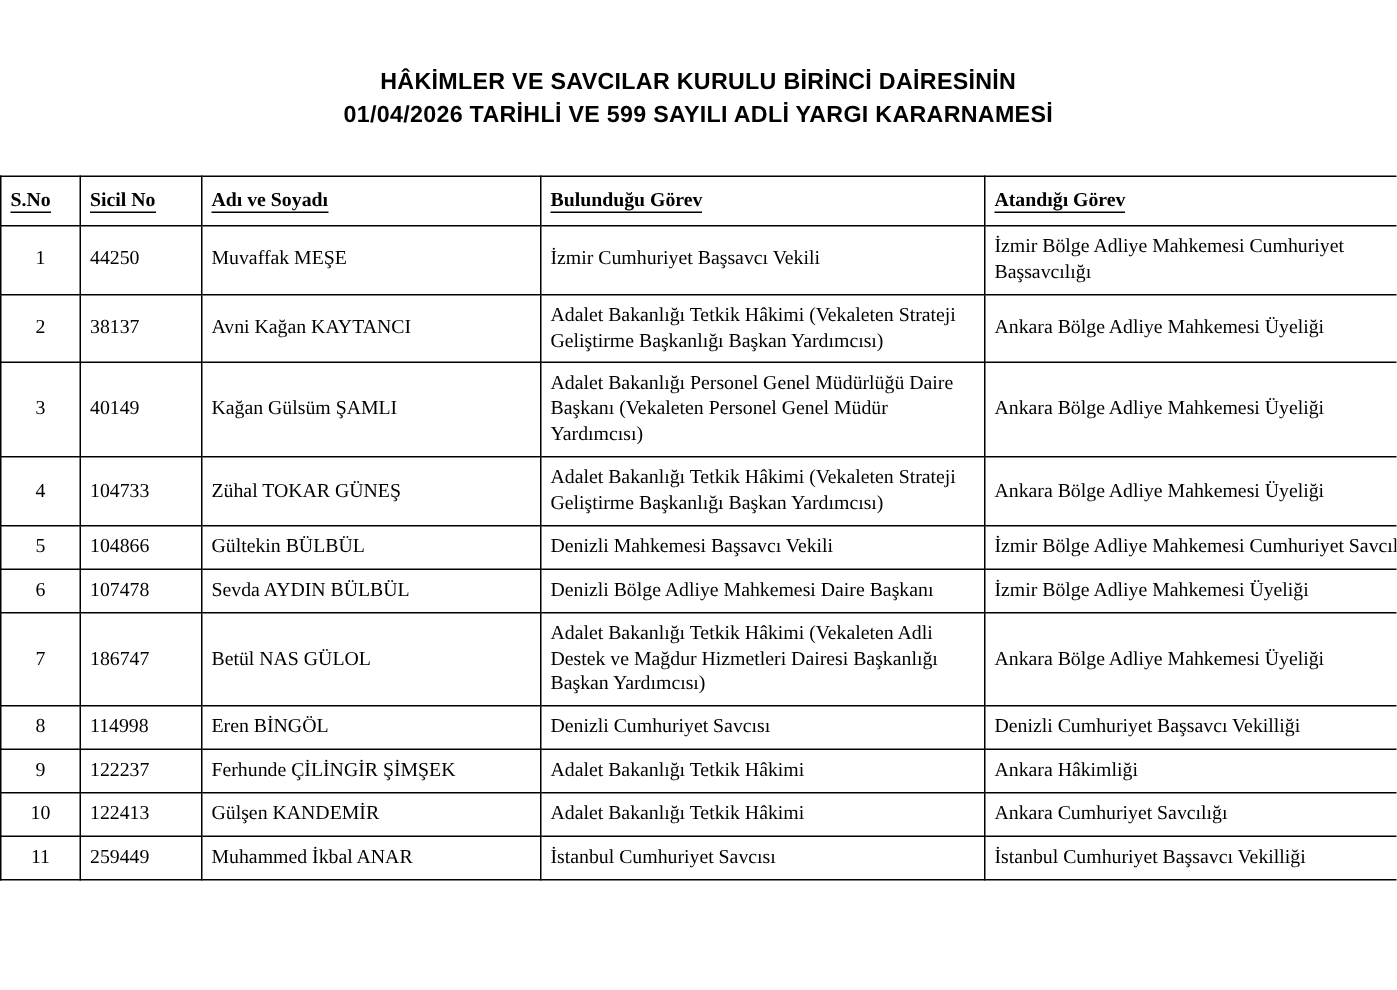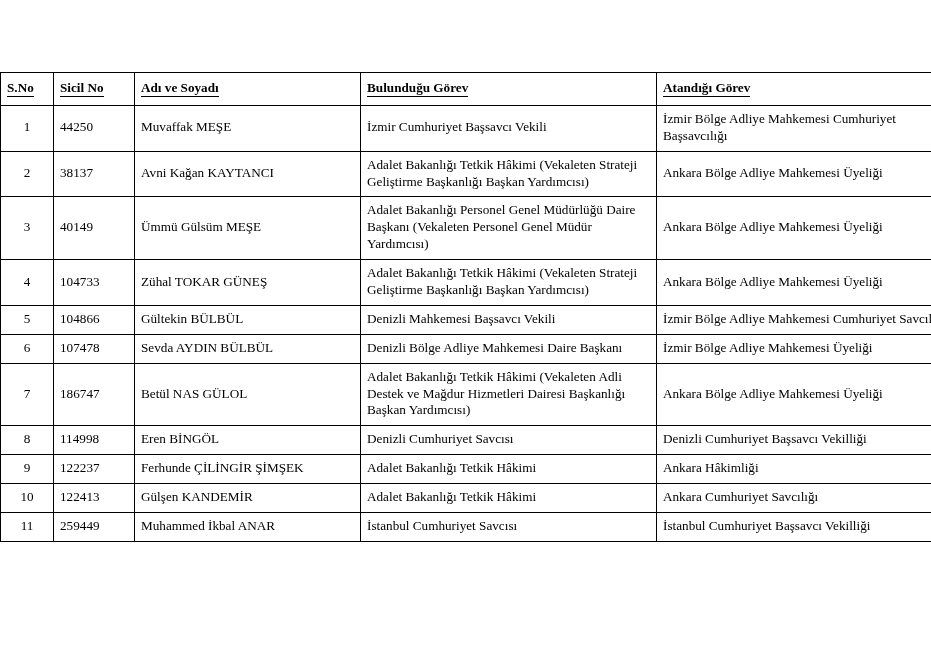--- a/index.html
+++ b/index.html
@@ -73,20 +73,22 @@
   .cell-text {
     display: block;
   }
 </style>
 </head>
 <body>
 
 <div class="page">
 
   <div class="doc-title">
+    <span class="line1">HÂKİMLER VE SAVCILAR KURULU BİRİNCİ DAİRESİNİN</span>
+    <span class="line2">01/04/2026 TARİHLİ VE 599 SAYILI ADLİ YARGI KARARNAMESİ</span>
   </div>
 
   <table class="kararname">
     <colgroup>
       <col class="c-sno">
       <col class="c-sicil">
       <col class="c-ad">
       <col class="c-bulundugu">
       <col class="c-atandigi">
     </colgroup>
@@ -135,21 +137,21 @@
           </td>
         </tr>
         <tr>
           <td class="c-sno">
             <span class="cell-text">3</span>
           </td>
           <td class="c-sicil">
             <span class="cell-text">40149</span>
           </td>
           <td class="c-ad">
-            <span class="cell-text">Ümmü Gülsüm MEŞE</span>
+            <span class="cell-text">Kağan Gülsüm ŞAMLI</span>
           </td>
           <td class="c-bulundugu">
             <span class="cell-text">Adalet Bakanlığı Personel Genel Müdürlüğü Daire Başkanı (Vekaleten Personel Genel Müdür Yardımcısı)</span>
           </td>
           <td class="c-atandigi">
             <span class="cell-text">Ankara Bölge Adliye Mahkemesi Üyeliği</span>
           </td>
         </tr>
         <tr>
           <td class="c-sno">

